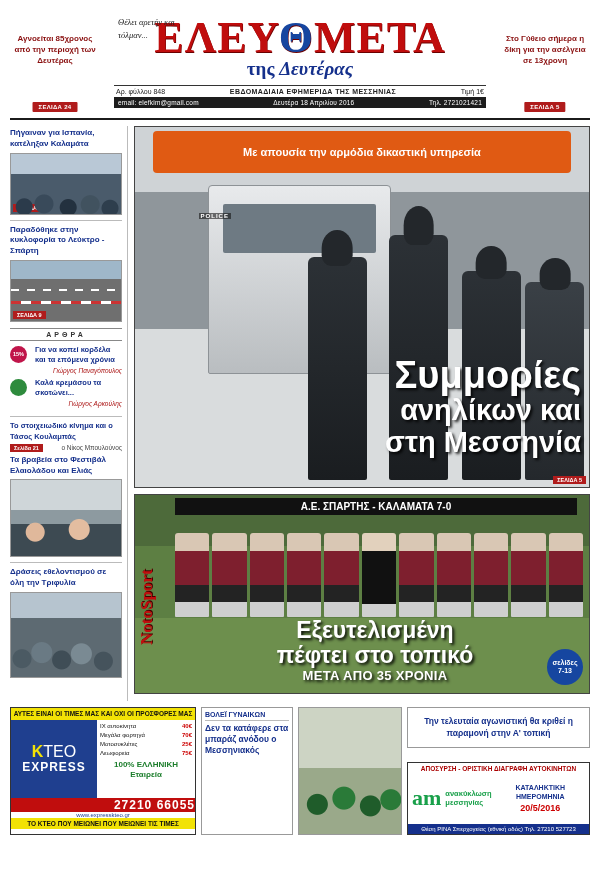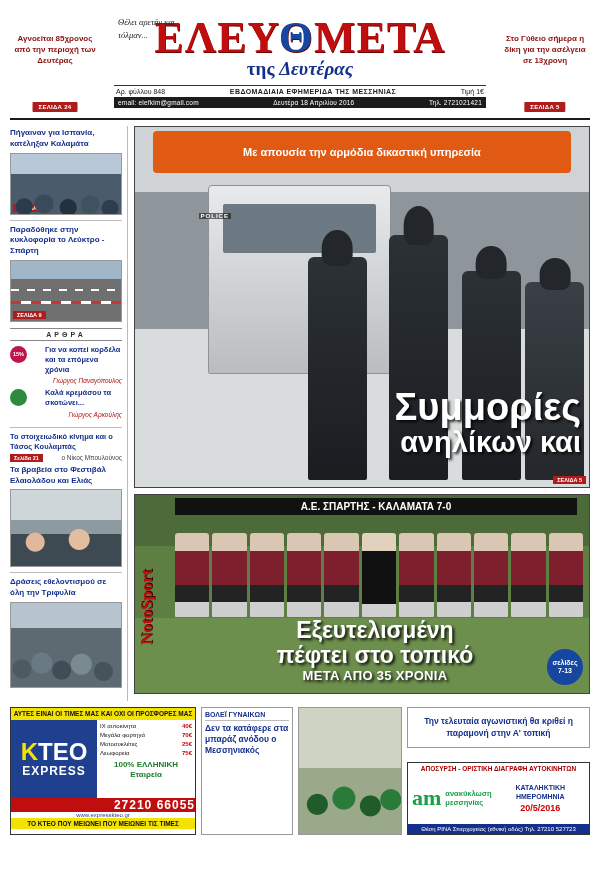--- a/index.html
+++ b/index.html
@@ -239,21 +239,21 @@
     font-weight: bold;
     margin-bottom: 2px;
   }
   .op-author {
     font-size: 6.5px;
     color: #a11;
     text-align: right;
     font-style: italic;
     margin-bottom: 4px;
   }
-  .op-row { display: flex; gap: 18px; align-items: flex-start; }
+  .op-row { display: flex; gap: 8px; align-items: flex-start; }
   .op-badge {
     width: 17px; height: 17px; flex: 0 0 17px;
     border-radius: 50%;
     background: #c0154a;
     color: #fff;
     font-size: 5.5px;
     font-weight: bold;
     display: flex; align-items: center; justify-content: center;
     margin-top: 1px;
   }
@@ -472,21 +472,21 @@
   .kteo-body { display: flex; height: 78px; }
   .kteo-left {
     width: 86px; flex: 0 0 86px;
     background: #1f3f8f;
     color: #fff;
     display: flex; flex-direction: column;
     align-items: center; justify-content: center;
     padding: 2px;
     box-sizing: border-box;
   }
-  .kteo-left .k1 { font-size: 24px; font-weight: bold; line-height: 1; }
+  .kteo-left .k1 { font-size: 16px; font-weight: normal; line-height: 1; }
   .kteo-left .k1 b { color: #f2e205; }
   .kteo-left .k2 { font-size: 12px; font-weight: bold; letter-spacing: 1px; }
   .kteo-right {
     flex: 1;
     font-size: 6px;
     padding: 2px 3px;
     box-sizing: border-box;
     line-height: 1.5;
   }
   .price-row { display: flex; justify-content: space-between; }
@@ -705,20 +705,21 @@
           <div class="cop c1"></div>
           <div class="cop c2"></div>
           <div class="cop c3"></div>
           <div class="cop c4"></div>
           <div class="police-label">POLICE</div>
         </div>
         <div class="lead-kicker">Με απουσία την αρμόδια δικαστική υπηρεσία</div>
         <div class="lead-head">
           <div class="l1">Συμμορίες</div>
           <div class="l2">ανηλίκων και</div>
+          <div class="l3">στη Μεσσηνία</div>
         </div>
         <span class="page-tag-sm">ΣΕΛΙΔΑ 5</span>
       </div>
 
       <div class="sport">
         <div class="sport-kicker">Α.Ε. ΣΠΑΡΤΗΣ - ΚΑΛΑΜΑΤΑ 7-0</div>
         <div class="team-row">
           <div class="player"></div>
           <div class="player"></div>
           <div class="player"></div>

